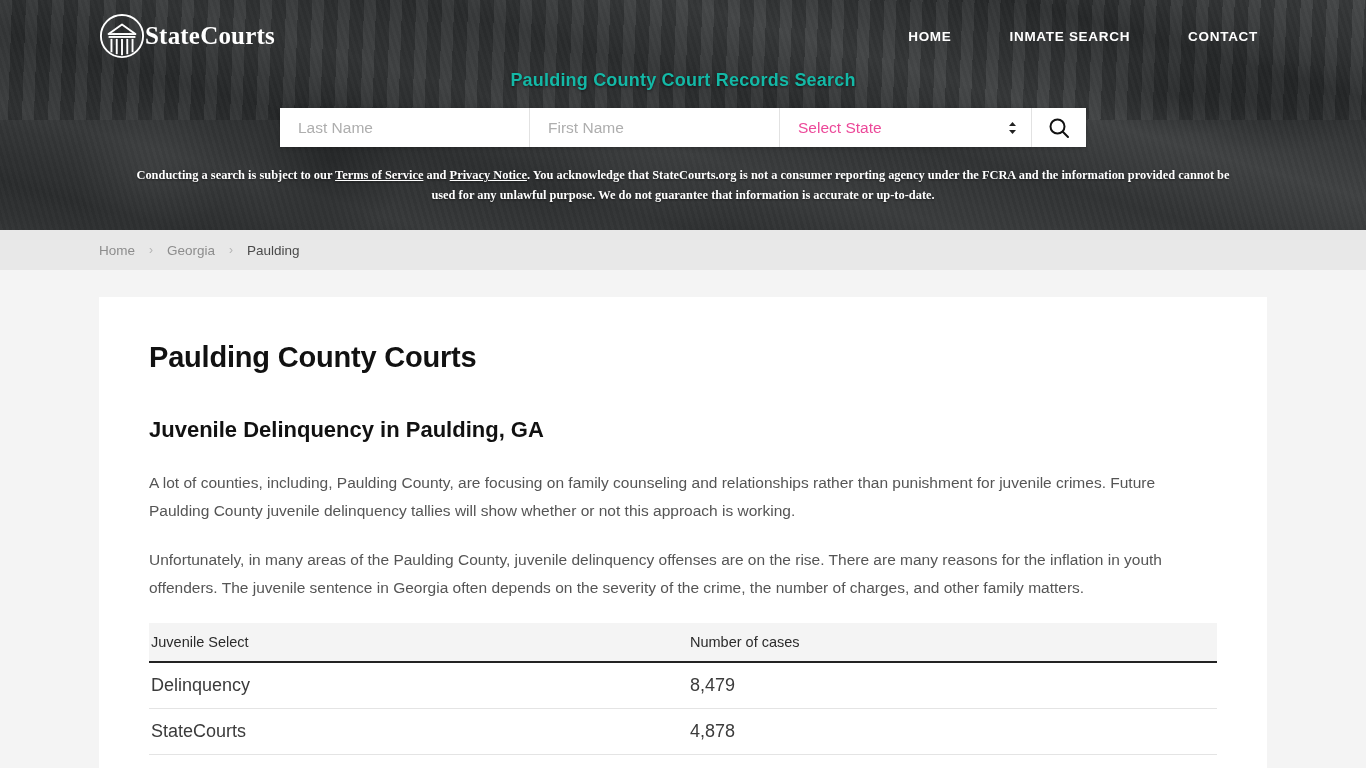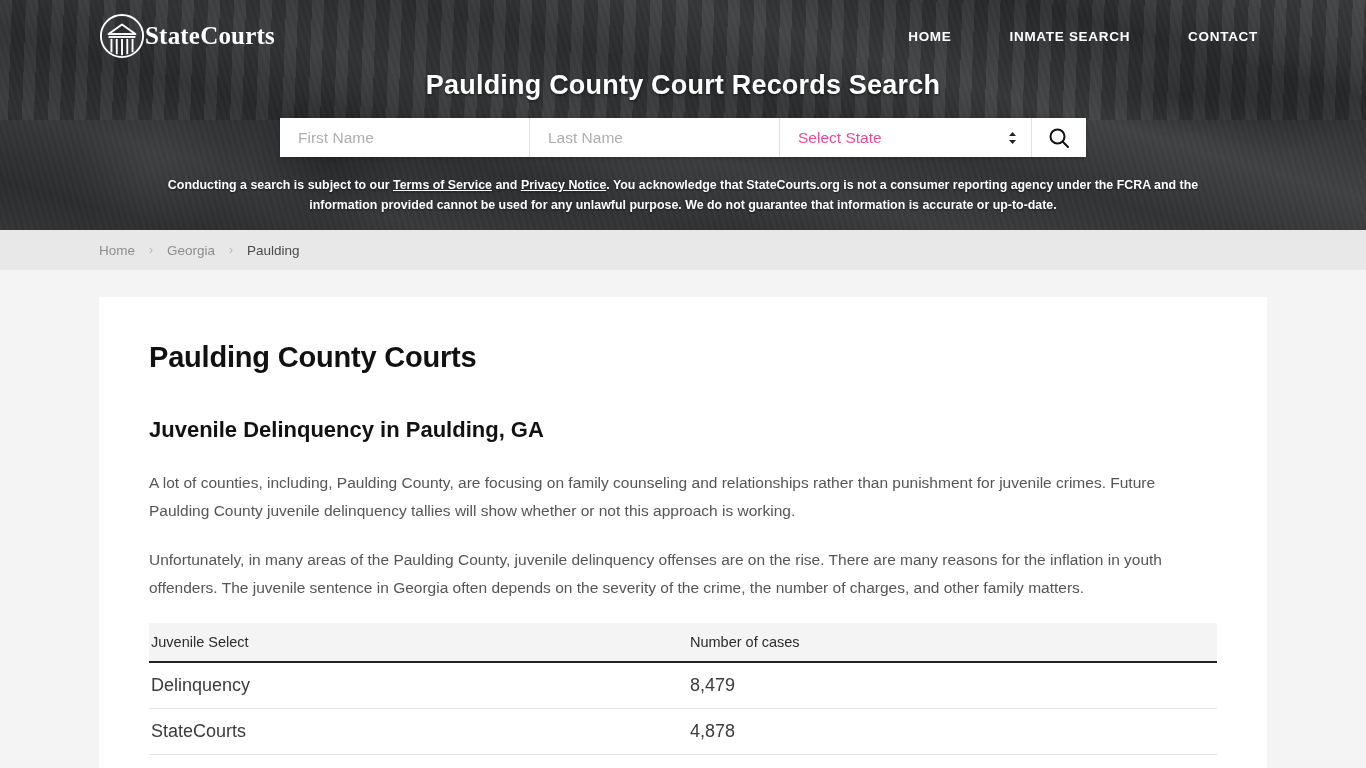--- a/index.html
+++ b/index.html
@@ -66,22 +66,22 @@
   }
   .nav{ display:flex; align-items:center; gap:58px; }
   .nav a{
     color:#fff; font-size:13.5px; font-weight:700;
     letter-spacing:.7px; text-decoration:none; white-space:nowrap;
   }
 
   
   .hero-title{
     text-align:center;
-    color:#ffffff;
-    font-size:27px;
+    color:#14b8a6;
+    font-size:18px;
     font-weight:700;
     margin-top:12px;
     letter-spacing:.2px;
     text-shadow:0 1px 3px rgba(0,0,0,.6);
   }
 
   
   .searchbar{
     margin:17px auto 0;
     width:806px; height:39px;
@@ -127,20 +127,21 @@
     background:#fff; border:0; cursor:pointer;
   }
 
   
   .disclaimer{
     width:1100px; margin:18px auto 0;
     text-align:center;
     color:#fff; font-size:12.4px; font-weight:700;
     line-height:1.65;
     text-shadow:0 1px 2px rgba(0,0,0,.55);
+    font-family:Liberation Serif, serif;
   }
   .disclaimer a{ color:#fff; text-decoration:underline; }
 
   
   .crumbbar{
     width:1366px; height:40px;
     background:#e8e8e8;
     display:flex; align-items:center;
     padding-left:99px;
   }
@@ -216,24 +217,24 @@
         <a href="#">HOME</a>
         <a href="#">INMATE SEARCH</a>
         <a href="#">CONTACT</a>
       </nav>
     </div>
 
     <h1 class="hero-title">Paulding County Court Records Search</h1>
 
     <form class="searchbar">
       <div class="sfield">
+        <input type="text" placeholder="Last Name" style="">
+      </div>
+      <div class="sfield">
         <input type="text" placeholder="First Name" style="">
-      </div>
-      <div class="sfield">
-        <input type="text" placeholder="Last Name" style="">
       </div>
       <div class="sselect">
         <select>
           <option>Select State</option>
         </select>
         <span class="sel-arrows">
           <svg width="9" height="14" viewBox="0 0 9 14">
             <path d="M4.5 1 L8 5 L1 5 Z" fill="#222"></path>
             <path d="M4.5 13 L1 9 L8 9 Z" fill="#222"></path>
           </svg>

